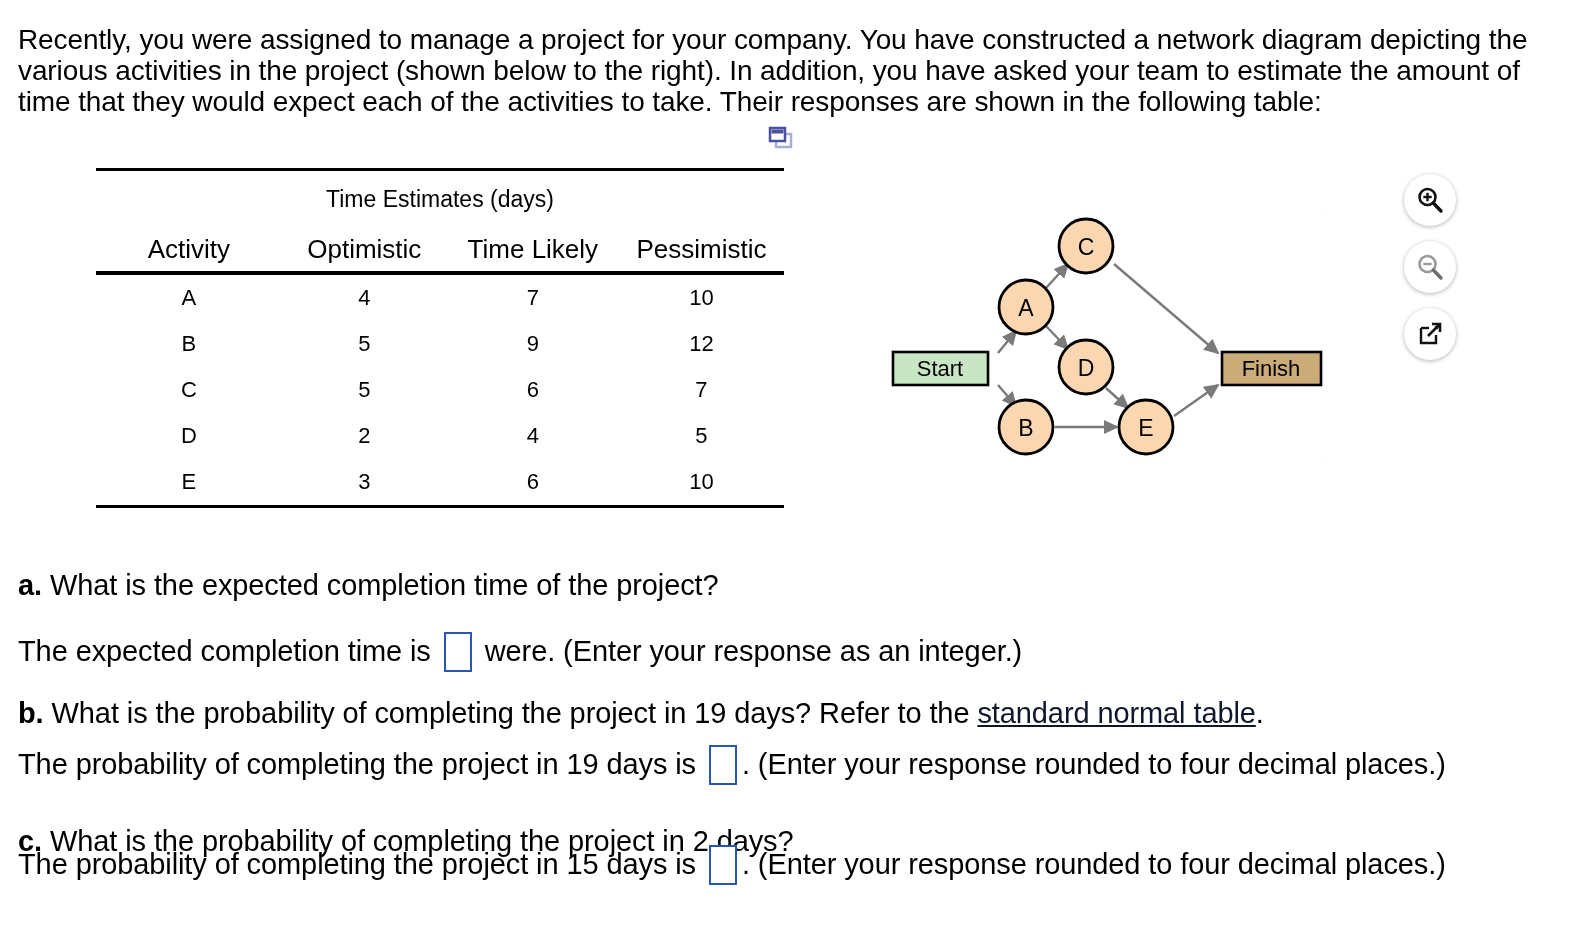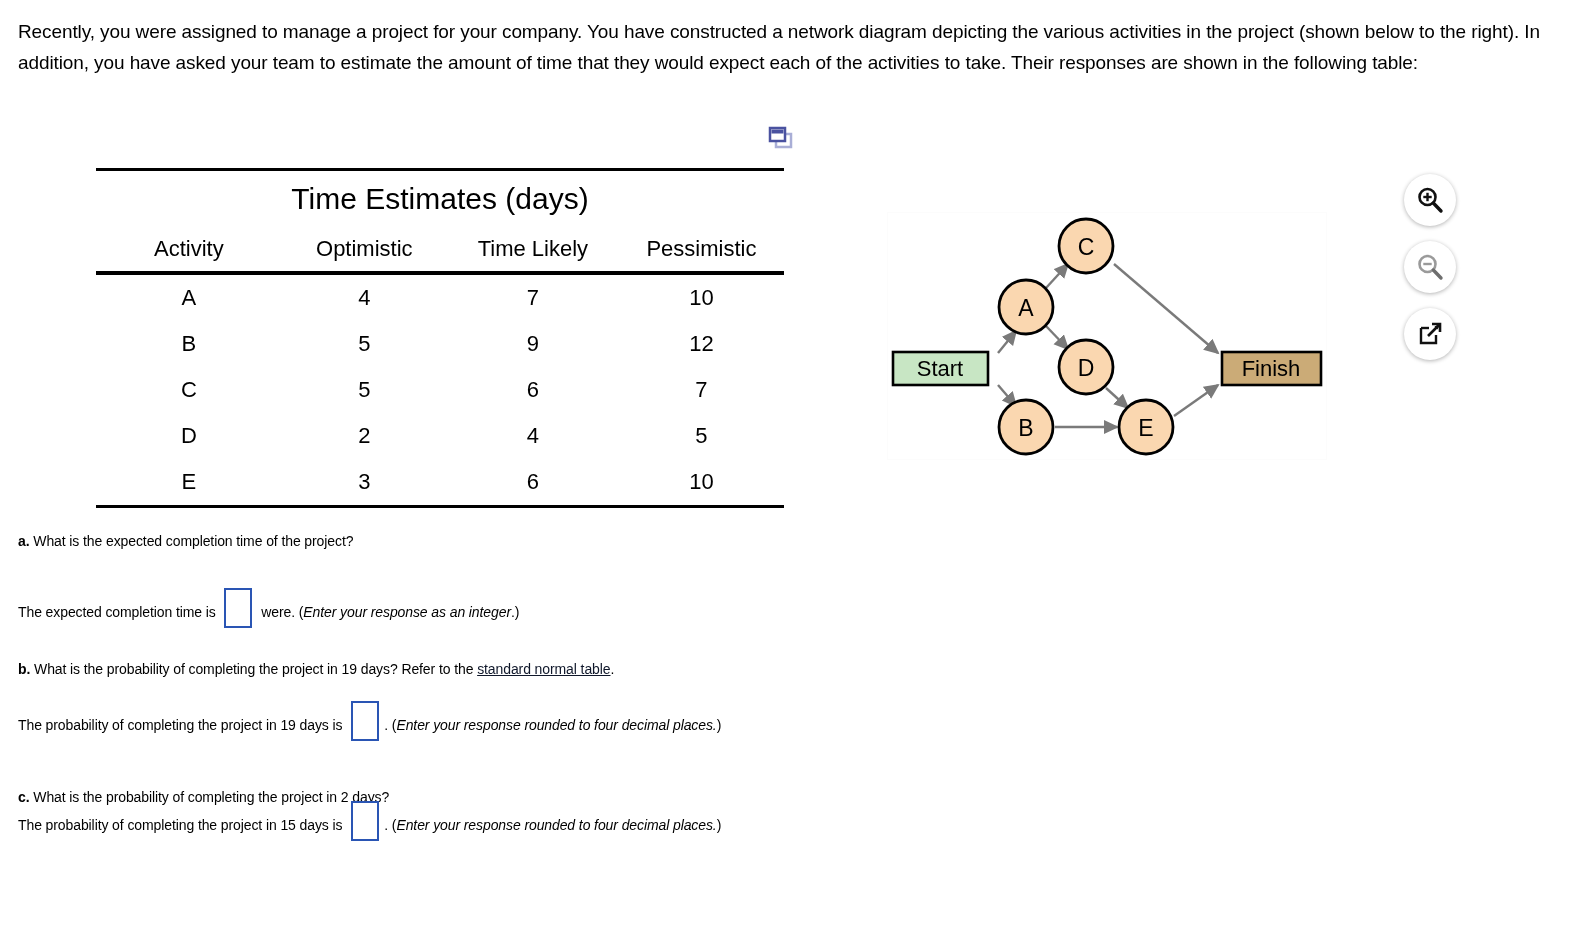--- a/index.html
+++ b/index.html
@@ -14,23 +14,23 @@
     position: relative;
     font-family: "Liberation Sans", sans-serif;
     color: #000000;
     overflow: hidden;
   }
 
   
   #intro {
     position: absolute;
     left: 18px;
-    top: 16px;
+    top: 24px;
     width: 1548px;
-    font-size: 19px;
+    font-size: 28px;
     line-height: 31px;
     letter-spacing: -0.1px;
   }
 
   
   #copy-icon-wrap {
     position: absolute;
     left: 766px;
     top: 126px;
     width: 30px;
@@ -63,27 +63,27 @@
     border-collapse: collapse;
     width: 100%;
     table-layout: fixed;
   }
   #est-table td, #est-table th {
     padding: 0;
     text-align: center;
     font-weight: normal;
   }
   .supertitle-cell {
-    font-size: 30px;
+    font-size: 23px;
     font-weight: bold;
     height: 56px;
     vertical-align: middle;
   }
   .col-head {
-    font-size: 22px;
+    font-size: 26px;
     font-weight: bold;
     height: 44px;
     vertical-align: middle;
   }
   .body-cell {
     font-size: 22px;
     height: 46px;
     vertical-align: middle;
   }
   .cw-activity { width: 27%; }
@@ -119,37 +119,38 @@
     display: flex;
     align-items: center;
     justify-content: center;
     margin-bottom: 15px;
     cursor: pointer;
   }
 
   
   .qline {
     position: absolute;
-    font-size: 14px;
+    font-size: 29px;
     line-height: 30px;
     white-space: nowrap;
     letter-spacing: -0.1px;
+    margin-top: 44px;
   }
   .qlabel { font-weight: bold; }
   .ansbox {
     display: inline-block;
     width: 28px;
     height: 40px;
     border: 2px solid #2a55b4;
     background: #ffffff;
     vertical-align: -11px;
     margin: 0 5px;
     cursor: text;
   }
-  .ital { font-style: italic; }
+  .ital { }
   a.snlink {
     color: #0f172a;
     text-decoration: underline;
   }
 
   #q-a-head   { left: 18px; top: 526px; }
   #q-a-ans    { left: 18px; top: 588px; }
   #q-b-head   { left: 18px; top: 654px; }
   #q-b-ans    { left: 18px; top: 701px; }
   #q-c-head   { left: 18px; top: 782px; }

